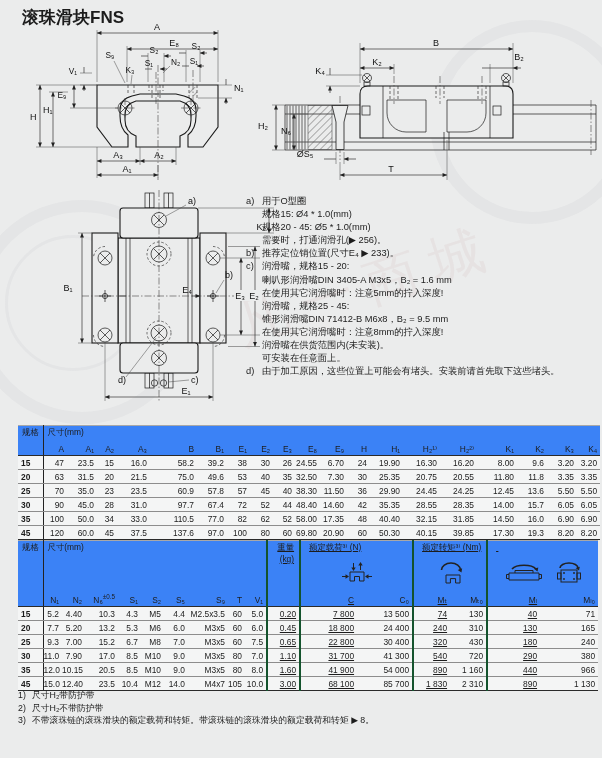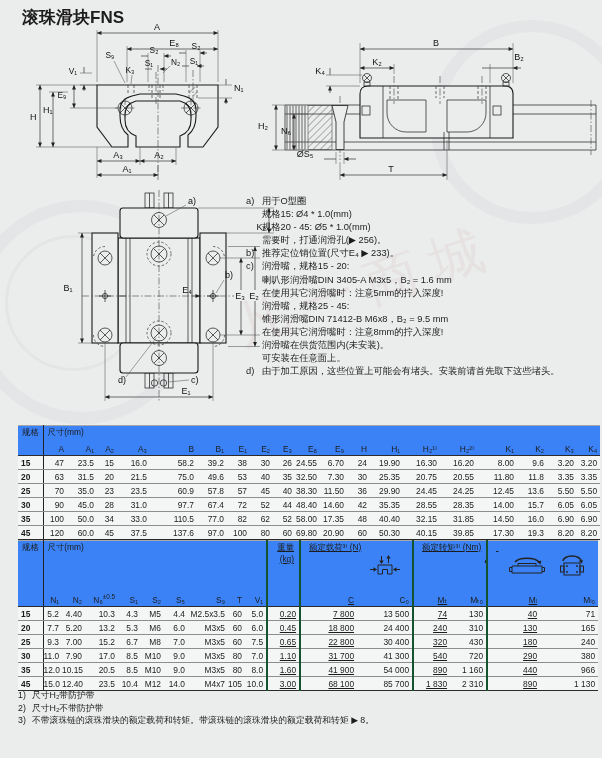--- a/index.html
+++ b/index.html
@@ -40,21 +40,21 @@
   .tbl thead th{background:#3b82f6;vertical-align:bottom;}
   .tbl thead tr.toprow th{vertical-align:top;text-align:left;padding-left:4px;}
   .tbl .hb{border-bottom:1px solid #2a2a2a;}
   .tbl tbody th,.tbl tbody td{border-bottom:1px solid #8d8d8d;background:#f4f5f5;}
   .tbl tbody tr:last-child th,.tbl tbody tr:last-child td{border-bottom:1px solid #2a2a2a;}
   .tbl .spec-r{border-right:1px solid #222;}
   .tbl .bl{border-left:2px solid #14532d;text-decoration:underline;}
   .tbl tbody th.spec{text-align:left;padding-left:3px;font-weight:bold;}
   .tbl thead th.spec-h{font-weight:normal;}
   sup{font-size:6.3px;vertical-align:super;line-height:0;}
-  .gh{display:flex;flex-direction:row;height:50px;}
+  .gh{display:flex;flex-direction:column;height:50px;}
   .gh-t{text-align:left;padding-left:4px;height:14px;line-height:13px;}
   .gh-i{flex:1;display:flex;align-items:center;justify-content:center;gap:8px;}
   .wt{display:flex;flex-direction:column;align-items:flex-end;justify-content:flex-start;height:50px;padding-right:2px;}
   #t1{left:18px;top:425px;width:582px;}
   #t2{left:18px;top:540px;width:580px;}
   #t1 thead tr.toprow th{height:14px;}
   #t1 thead tr.letters th{height:15px;}
   #t2 thead tr.toprow th{height:50px;}
   #t2 thead tr.letters th{height:15px;}
 </style>

